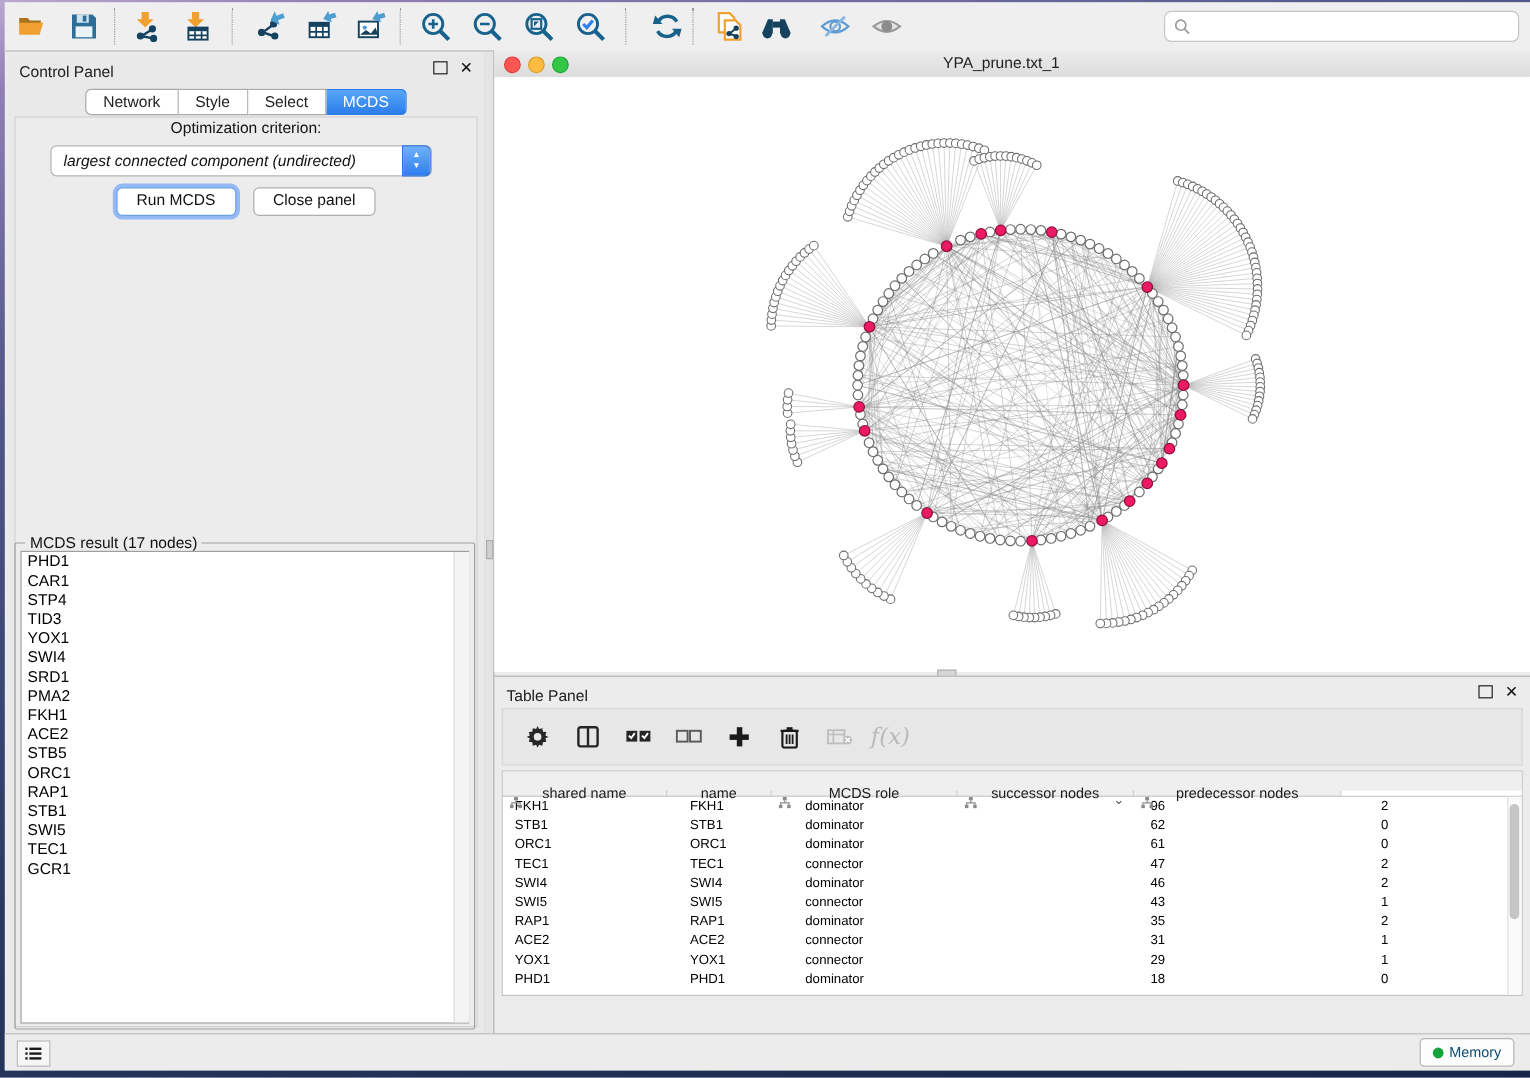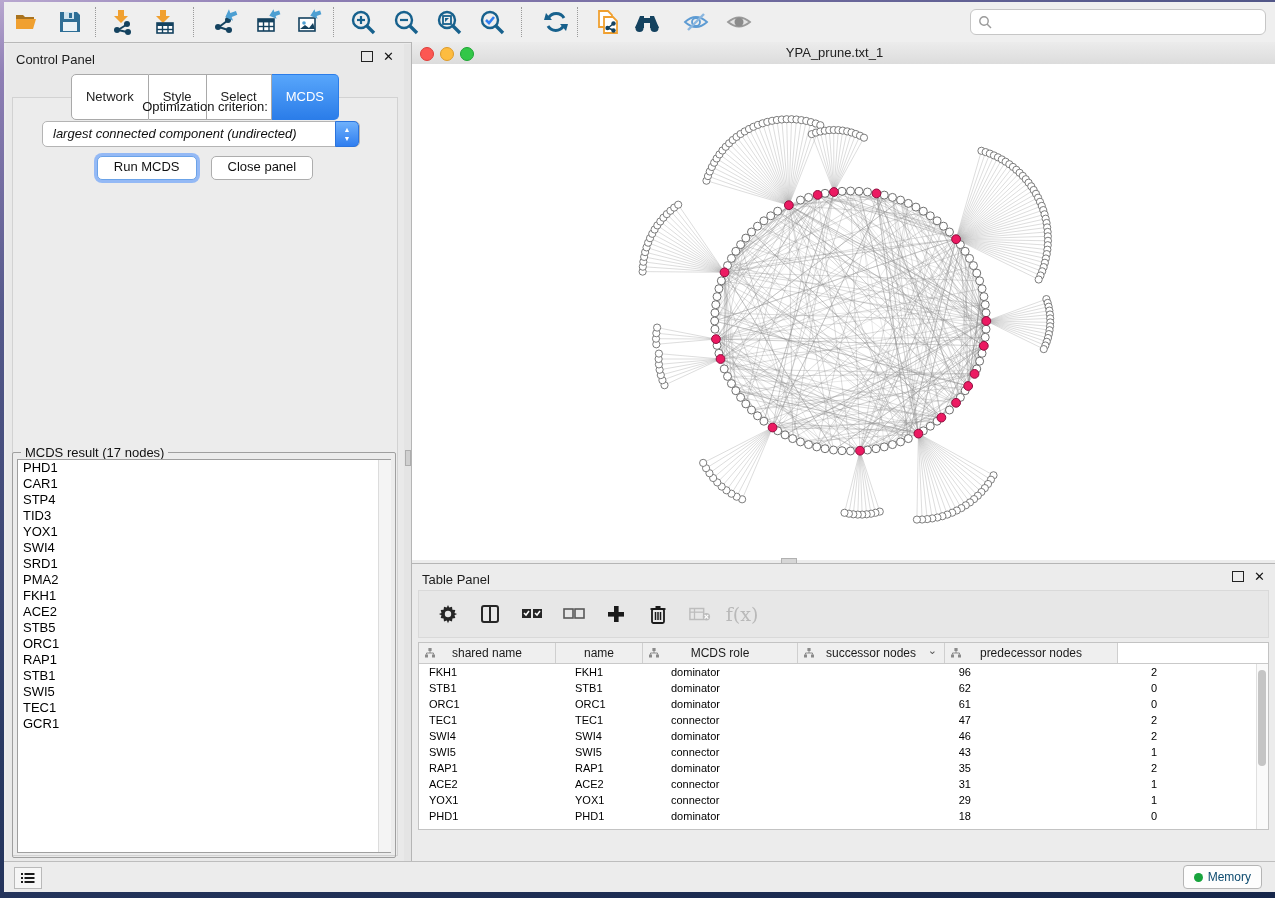--- a/index.html
+++ b/index.html
@@ -20,21 +20,21 @@
   .searchbox input{border:none;outline:none;flex:1;height:18px;font-size:12px;background:transparent;padding:0 6px 0 4px;}
 
   
   .cpanel{position:absolute;left:2px;top:42px;width:398px;bottom:30px;background:#e9e9e9;border-right:1px solid #bdbdbd;}
   .panel-title{position:absolute;left:10px;top:8px;font-size:13px;color:#1c1c1c;}
   .panel-btns{position:absolute;right:10px;top:7px;display:flex;gap:10px;align-items:center;}
   .float-glyph{width:10px;height:9px;border:1.5px solid #222;display:inline-block;}
   .close-glyph{font-size:13px;font-weight:bold;color:#111;line-height:10px;}
   .tabrow{position:absolute;left:0;top:30px;width:100%;display:flex;justify-content:center;}
   .seg{display:flex;}
-  .seg .tab{height:20px;line-height:20px;padding:12px 14px;font-size:13px;background:#fff;border:1px solid #a9a9a9;border-left:none;color:#222;cursor:pointer;}
+  .seg .tab{height:20px;line-height:20px;padding:0 14px;font-size:13px;background:#fff;border:1px solid #a9a9a9;border-left:none;color:#222;cursor:pointer;}
   .seg .tab:first-child{border-left:1px solid #a9a9a9;border-radius:5px 0 0 5px;}
   .seg .tab:last-child{border-radius:0 5px 5px 0;}
   .seg .tab.active{background:linear-gradient(#58a6fb,#2b7de9);border-color:#2b7de9;color:#fff;}
   .cp-content{position:absolute;left:6px;top:53px;right:6px;bottom:6px;background:#ececec;border:1px solid #d2d2d2;}
   .opt-label{position:absolute;left:0;right:0;top:55px;text-align:center;font-size:13px;color:#111;}
   .combo{position:absolute;left:36px;top:77px;width:316px;height:24px;background:#fff;border:1px solid #b4b4b4;border-radius:5px;cursor:pointer;}
   .combo .val{position:absolute;left:10px;top:4px;font-size:13px;color:#111;white-space:nowrap;font-style:italic;}
   .combo .cap{position:absolute;right:0;top:-1px;width:22px;height:24px;background:linear-gradient(#6fb1fc,#2f7ef0);border-radius:0 5px 5px 0;border:1px solid #2b74dd;}
   .combo .cap span{position:absolute;left:0;right:0;text-align:center;color:#fff;font-size:7px;line-height:7px;}
   .btnrow{position:absolute;left:0;right:0;top:112px;display:flex;justify-content:center;gap:14px;}
@@ -59,24 +59,24 @@
   .tl.yellow{left:28px;background:#fdbc40;border:1px solid #de9b28;}
   .tl.green{left:48px;background:#33c748;border:1px solid #1da533;}
   .net-title{position:absolute;left:0;right:18px;top:3px;text-align:center;font-size:13px;color:#222;}
   .net-canvas{position:absolute;left:0;top:22px;right:0;bottom:0;background:#fff;}
   .net-canvas svg{position:absolute;left:0;top:0;width:100%;height:100%;}
 
   
   .tpanel{position:absolute;left:407px;top:561px;right:0;bottom:30px;background:#ececec;border-left:1px solid #b5b5b5;border-top:1px solid #b5b5b5;}
   .tp-toolbar{position:absolute;left:6px;top:26px;right:6px;height:46px;background:#e7e7e7;border:1px solid #d9d9d9;display:flex;align-items:center;gap:20px;padding-left:18px;}
   .tp-ic{width:22px;height:22px;display:flex;align-items:center;justify-content:center;cursor:pointer;}
-  .fx{font-family:"DejaVu Serif",serif;font-size:19px;color:#b9b9b9;}
+  .fx{font-family:"DejaVu Serif",serif;font-style:italic;font-size:19px;color:#b9b9b9;}
   .tregion{position:absolute;left:6px;top:78px;right:6px;height:186px;background:#fff;border:1px solid #c3c3c3;overflow:hidden;}
   .thead{display:flex;height:20px;background:#efefef;border-bottom:1px solid #c9c9c9;}
-  .hcell{position:relative;border-right:1px solid #cfcfcf;font-size:12px;color:#1a1a1a;display:flex;align-items:center;justify-content:center;cursor:pointer;}
+  .hcell{position:relative;border-right:1px solid #cfcfcf;font-size:12px;color:#1a1a1a;display:flex;align-items:center;justify-content:center;cursor:pointer;margin-top:16px;}
   .hcell .treeic{position:absolute;left:6px;top:5px;}
   .hcell .chev{position:absolute;right:7px;top:1px;font-size:11px;color:#555;}
   .trow{display:flex;height:16px;}
   .tcell{font-size:11px;color:#000;line-height:16px;padding-left:10px;white-space:nowrap;}
   .c0{width:136px;} .c1{width:86px;} .c2{width:154px;}
   .c3{width:146px;text-align:right;padding-left:0;padding-right:14px;}
   .c4{width:172px;text-align:right;padding-left:0;padding-right:14px;}
   .cfill{flex:1;}
   .tscroll{position:absolute;right:0;top:21px;width:11px;bottom:0;background:#fafafa;border-left:1px solid #e0e0e0;}
   .tscroll .thumb{position:absolute;left:1px;top:6px;width:8px;height:96px;background:#c5c5c5;border-radius:4px;}

